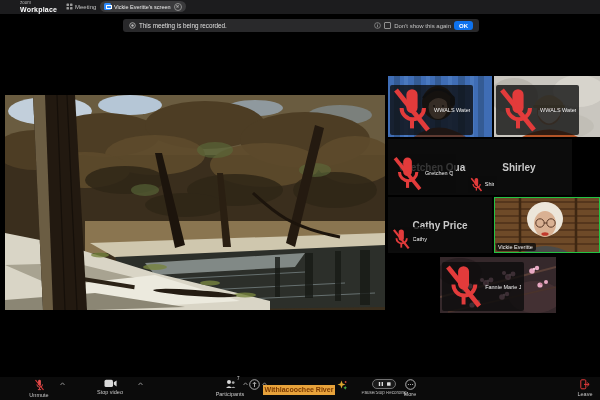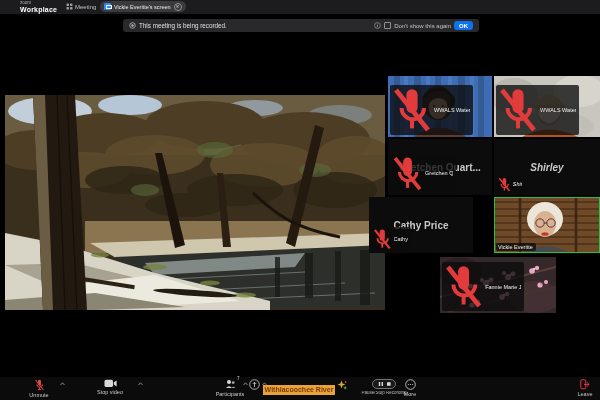--- a/index.html
+++ b/index.html
@@ -222,34 +222,34 @@
     <svg width="5" height="6" viewBox="0 0 10 12">
         <rect x="3.6" y="0.8" width="2.8" height="6" rx="1.4" fill="#e23b3b"></rect>
         <path d="M2.4 5.5 a2.8 2.8 0 0 0 5.6 0" stroke="#e23b3b" stroke-width="1" fill="none"></path>
         <line x1="5" y1="8.6" x2="5" y2="10.6" stroke="#e23b3b" stroke-width="1"></line>
         <line x1="1" y1="1" x2="9" y2="11" stroke="#e23b3b" stroke-width="1.2"></line>
       </svg>
     <span>Gretchen Quarterman</span>
   </div>
 </div>
 
-<div class="tile" style="left:494px;top:139px;width:106px;height:56px;font-style:italic;">
+<div class="tile" style="left:466px;top:139px;width:106px;height:56px;">
   <div class="cname">Shirley</div>
   <div class="nlabel">
     <svg width="5" height="6" viewBox="0 0 10 12">
         <rect x="3.6" y="0.8" width="2.8" height="6" rx="1.4" fill="#e23b3b"></rect>
         <path d="M2.4 5.5 a2.8 2.8 0 0 0 5.6 0" stroke="#e23b3b" stroke-width="1" fill="none"></path>
         <line x1="5" y1="8.6" x2="5" y2="10.6" stroke="#e23b3b" stroke-width="1"></line>
         <line x1="1" y1="1" x2="9" y2="11" stroke="#e23b3b" stroke-width="1.2"></line>
       </svg>
     <span>Shirley</span>
   </div>
 </div>
 
-<div class="tile" style="left:369px;top:197px;width:104px;height:56px;">
+<div class="tile" style="left:388px;top:197px;width:104px;height:56px;">
   <div class="cname">Cathy Price</div>
   <div class="nlabel">
     <svg width="5" height="6" viewBox="0 0 10 12">
         <rect x="3.6" y="0.8" width="2.8" height="6" rx="1.4" fill="#e23b3b"></rect>
         <path d="M2.4 5.5 a2.8 2.8 0 0 0 5.6 0" stroke="#e23b3b" stroke-width="1" fill="none"></path>
         <line x1="5" y1="8.6" x2="5" y2="10.6" stroke="#e23b3b" stroke-width="1"></line>
         <line x1="1" y1="1" x2="9" y2="11" stroke="#e23b3b" stroke-width="1.2"></line>
       </svg>
     <span>Cathy Price</span>
   </div>

